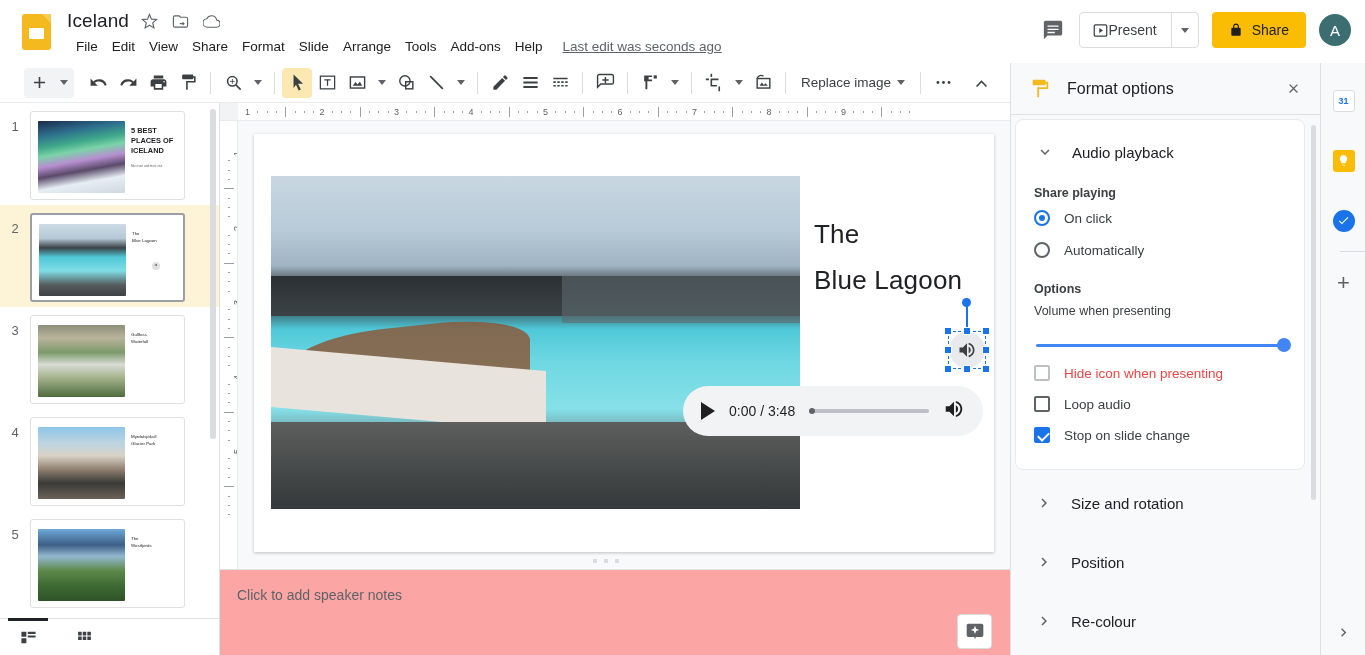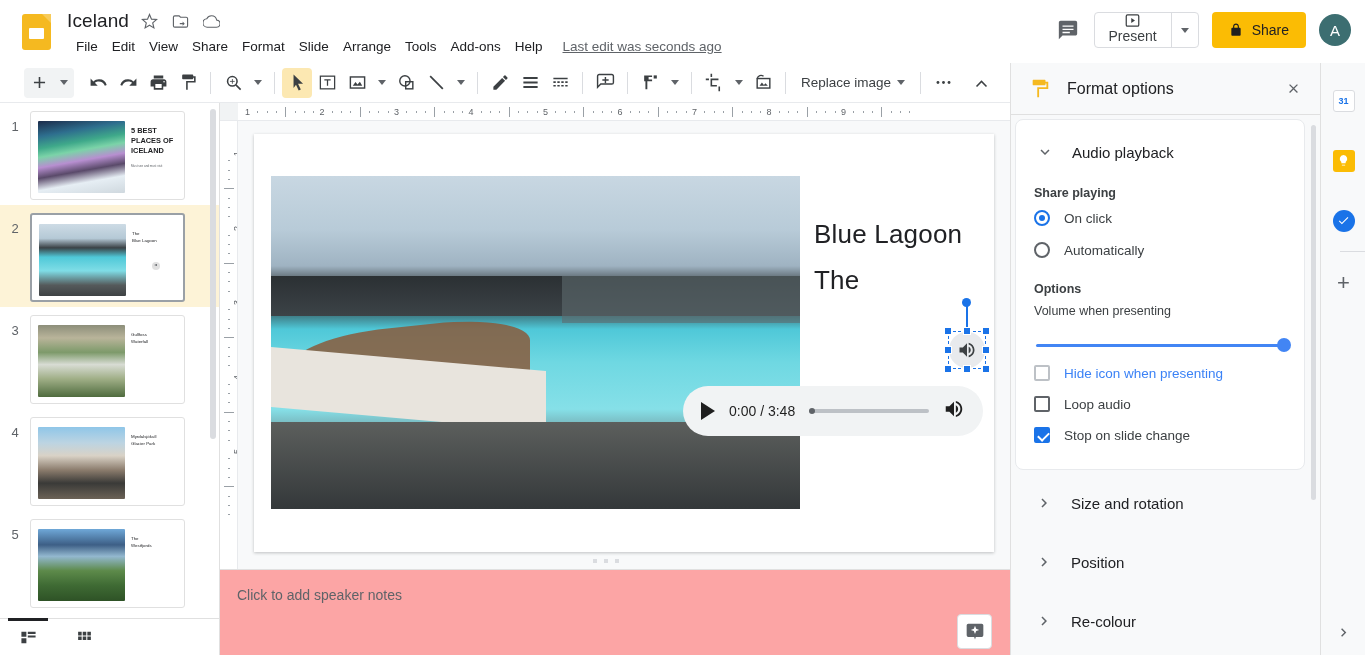--- a/index.html
+++ b/index.html
@@ -30,21 +30,21 @@
   .tiny-ico svg { width:17px; height:17px; fill:#5f6368; }
 
   .menubar { position:absolute; left:69px; top:36px; display:flex; align-items:center; gap:0px; }
   .menu-item { font-size:13.5px; color:#202124; padding:3px 7px; border-radius:4px; cursor:pointer; }
   .lastedit { font-size:13.5px; color:#5f6368; margin-left:13px; text-decoration: underline; cursor:pointer;}
 
   .topright { position:absolute; right:14px; top:12px; display:flex; align-items:center; gap:13px; }
   .comment-btn { width:26px; height:26px; display:flex; align-items:center; justify-content:center; cursor:pointer; }
   .comment-btn svg { width:22px; height:22px; fill:#5f6368; }
   .present-group { display:flex; align-items:stretch; border:1px solid #dadce0; border-radius:4px; height:36px; overflow:hidden; }
-  .present-main { display:flex; align-items:center; padding:0 14px 0 13px; cursor:pointer;flex-direction:column; }
+  .present-main { display:flex; align-items:center; padding:0 14px 0 13px; cursor:pointer; }
   .present-main svg { width:15px; height:15px; fill:#3c4043; }
   .present-label { font-size:14px; color:#3c4043; }
   .present-arrow { width:27px; display:flex; align-items:center; justify-content:center; border-left:1px solid #dadce0; cursor:pointer; }
   .caret { width:0;height:0;border-left:4px solid transparent;border-right:4px solid transparent;border-top:5px solid #5f6368; }
   .share-btn {
     display:flex; align-items:center; gap:9px; height:36px; padding:0 17px;
     background:#fbbc04; border-radius:4px; cursor:pointer;
   }
   .share-btn svg { width:14px; height:14px; fill:#1f1f1f; }
   .share-label { font-size:14px; color:#202124; font-weight:500; }
@@ -187,21 +187,21 @@
   .cb {
     width:16px; height:16px; border:2px solid #5f6368; border-radius:2px; margin-right:14px; position:relative; background:#fff;
   }
   .cb.dis { border-color:#bdc1c6; }
   .cb.on { background:#1a73e8; border-color:#1a73e8; }
   .cb.on::after {
     content:""; position:absolute; left:4px; top:0.5px; width:5px; height:9px;
     border:solid #fff; border-width:0 2px 2px 0; transform:rotate(45deg);
   }
   .cb-label { font-size:13.5px; color:#3c4043; }
-  .cb-label.dis { color:#3b82f6; }
+  .cb-label.dis { color:#ef4444; }
 
   .sec-row { position:absolute; left:4px; width:290px; display:flex; align-items:center; height:40px; padding-left:18px; cursor:pointer;}
   .fmt-scroll { position:absolute; right:4px; top:62px; width:5px; height:375px; background:#dadce0; border-radius:3px; }
 
   
   .rail { position:absolute; left:1320px; top:63px; width:64px; height:592px; background:#f8f9fa; border-left:1px solid #e0e0e0;}
   .rail-btn { width:45px; height:45px; display:flex; align-items:center; justify-content:center; cursor:pointer; }
   .rail-ico { width:22px; height:22px; border-radius:3px; position:relative; }
   .rail-div { width:25px; height:1px; background:#dadce0; margin:8px auto; }
   .rail-plus { font-size:22px; color:#5f6368; }
@@ -613,22 +613,22 @@
 
       <div class="slide-photo" style="background-image: linear-gradient(180deg,#c8d7e2 0%,#b8cbd8 16%,#9fb3c2 27%,#3b4246 33%,#2f3538 38%,#4fc8d8 46%,#6fd8e2 56%,#86e0e8 70%,#5a5f60 85%,#3e4244 100%);">
         <div style="position:absolute;left:0;top:30%;width:100%;height:12%;background:linear-gradient(180deg,#2b3033,#3c4347);"></div>
         <div style="position:absolute;left:4%;top:45%;width:45%;height:20%;background:#8a5a3b;transform:skewY(-6deg);opacity:.85;border-radius:40% 40% 0 0;"></div>
         <div style="position:absolute;left:0;top:55%;width:52%;height:18%;background:#e8e4dd;transform:skewY(5deg);"></div>
         <div style="position:absolute;left:0;top:74%;width:100%;height:26%;background:linear-gradient(180deg,#5c5f5d,#34383a);"></div>
         <div style="position:absolute;left:55%;top:30%;width:45%;height:14%;background:#5e6a6e;opacity:.6;"></div>
       </div>
 
       <div class="slide-title">
+        <div>The</div>
         <div>Blue Lagoon</div>
-        <div>The</div>
       </div>
 
       <div class="audio-sel">
         <div class="rot-line"></div>
         <div class="rot-dot"></div>
         <div class="sel-box"></div>
         <div class="audio-circle">
           <svg viewBox="0 0 24 24">
               <path d="M3 9v6h4l5 5V4L7 9zm13.5 3c0-1.77-1.02-3.29-2.5-4.03v8.05c1.48-.73 2.5-2.25 2.5-4.02zM14 3.23v2.06c2.89.86 5 3.54 5 6.71s-2.11 5.85-5 6.71v2.06c4.01-.91 7-4.49 7-8.77s-2.99-7.86-7-8.77z"></path>
             </svg>

